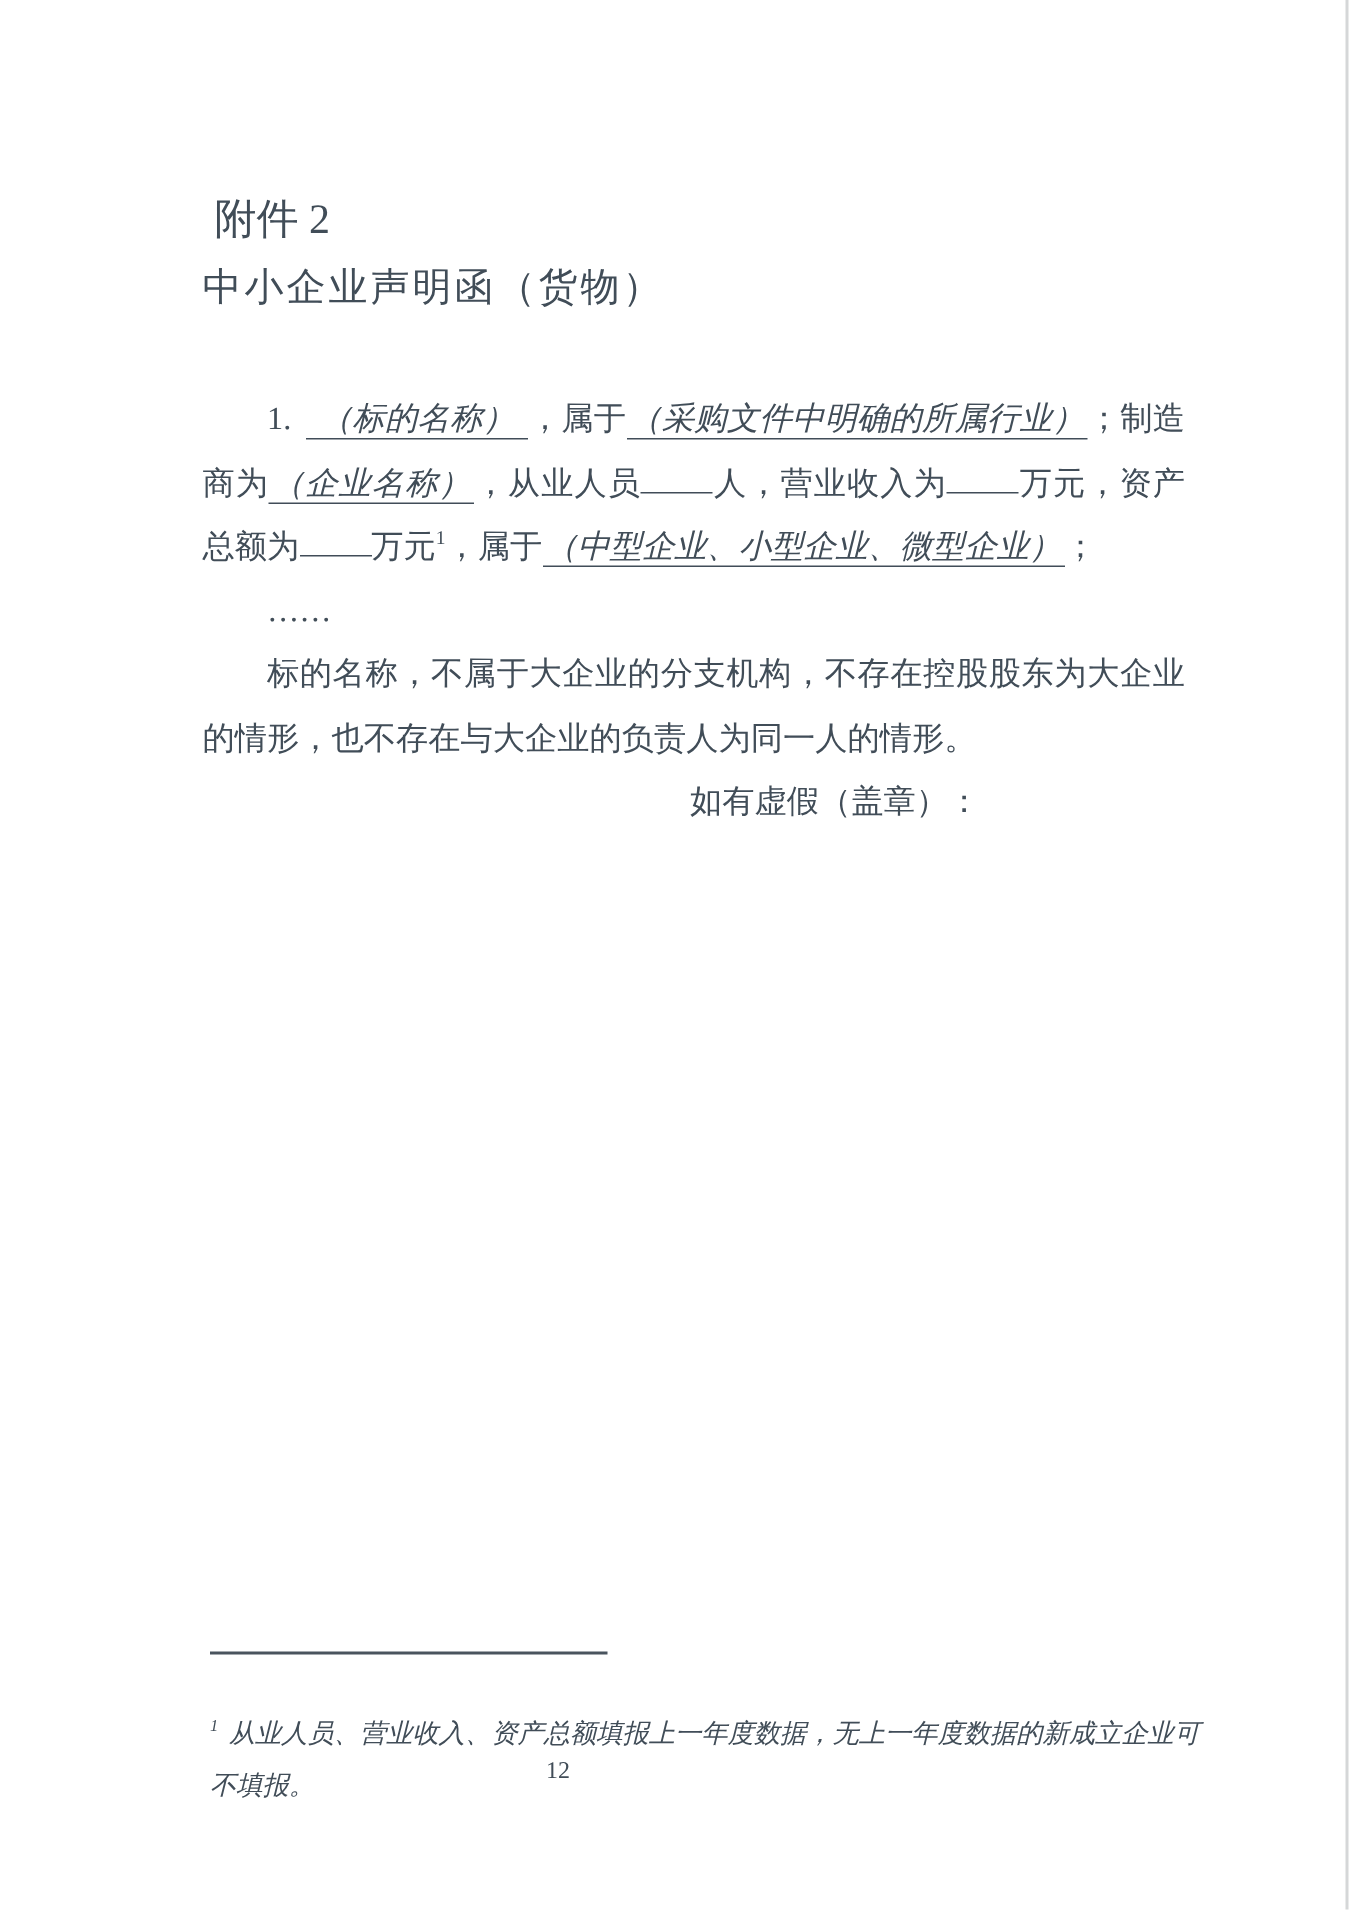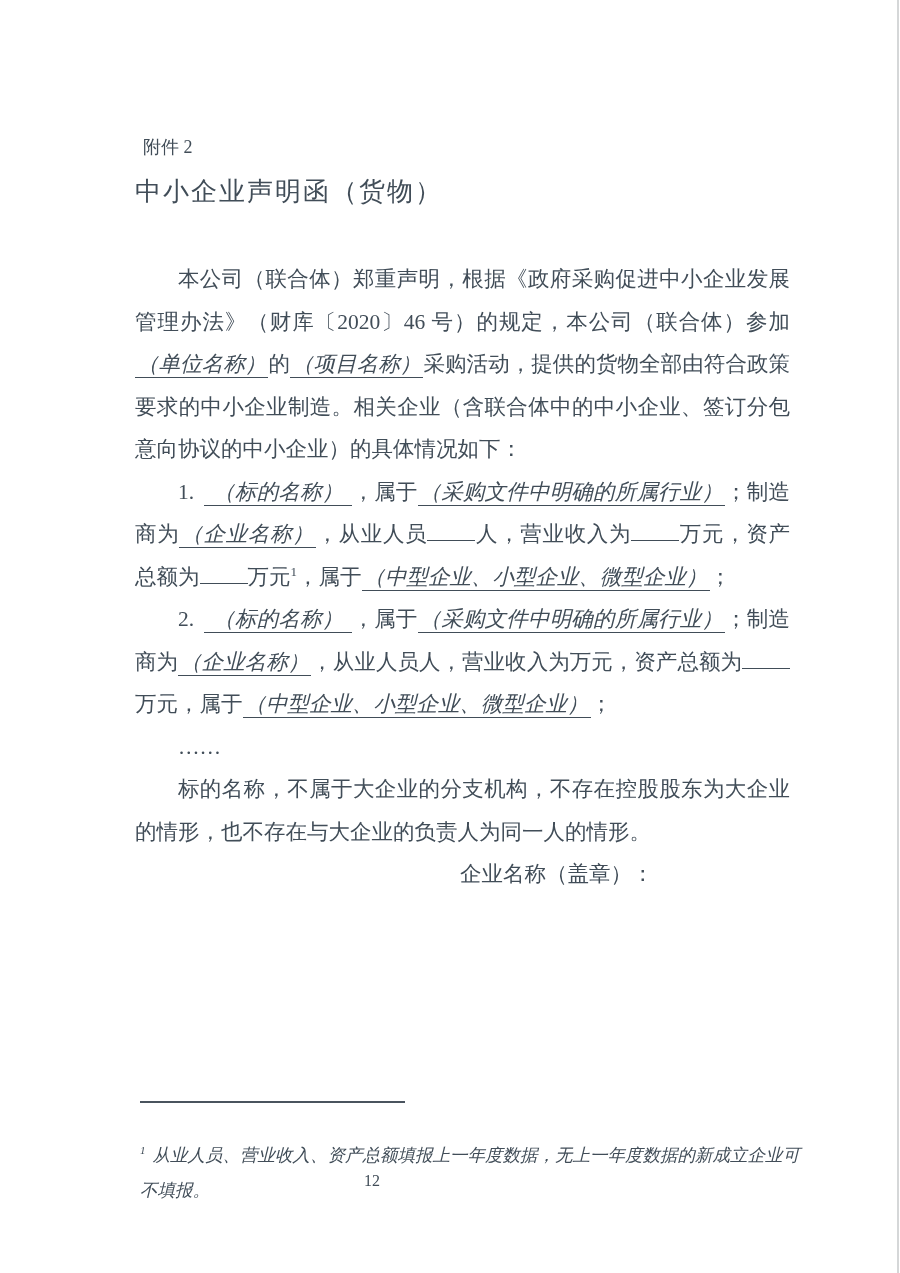--- a/index.html
+++ b/index.html
@@ -13,21 +13,21 @@
     background:#ffffff;overflow:hidden;
     font-family:"Liberation Serif","DejaVu Serif",serif;
     color:var(--text,#414d58);
   }
   .scan-edge{
     position:absolute;top:0;bottom:0;right:1px;width:2px;
     background:var(--scan_edge,#d5d7d8);
   }
   .attachment{
     position:absolute;left:143px;top:132px;
-    font-size:18px;line-height:30px;
+    font-size:28px;line-height:30px;
   }
   .doc-title{
     position:absolute;left:135px;top:174px;width:655px;margin:0;
     font-size:26px;font-weight:normal;
     letter-spacing:2px;line-height:36px;
   }
   .content{
     position:absolute;left:135px;top:258px;width:655px;
     font-size:21.5px;line-height:42.5px;
     text-align:justify;text-justify:inter-ideograph;
@@ -67,32 +67,30 @@
 <body>
 
 <div class="scan-edge"></div>
 
 <div class="attachment">附件 2</div>
 
 <h1 class="doc-title">中小企业声明函（货物）</h1>
 
 <div class="content">
 
-  <p><span>本公司（联合体）郑重声明，根据《政府采购促进中小企业发展管理办法》（财库〔2020〕46 号）的规定，本公司（联合体）参加</span><span class="ph">（单位名称）</span><span>的</span><span class="ph">（项目名称）</span><span>采购活动，提供的货物全部由符合政策要求的中小企业制造。相关企业（含联合体中的中小企业、签订分包意向协议的中小企业）的具体情况如下：</span></p>
 
   <p><span class="num">1.</span><span class="ph ph-wide">（标的名称）</span><span>，属于</span><span class="ph">（采购文件中明确的所属行业）</span><span>；制造商为</span><span class="ph">（企业名称）</span><span>，从业人员</span><span class="blank"></span><span>人，营业收入为</span><span class="blank"></span><span>万元，资产总额为</span><span class="blank"></span><span>万元</span><sup class="supref">1</sup><span>，属于</span><span class="ph">（中型企业、小型企业、微型企业）</span><span>；</span></p>
 
-  <p><span class="num">2.</span><span class="ph ph-wide">（标的名称）</span><span>，属于</span><span class="ph">（采购文件中明确的所属行业）</span><span>；制造商为</span><span class="ph">（企业名称）</span><span>，从业人员人，营业收入为万元，资产总额为</span><span class="blank"></span><span>万元，属于</span><span class="ph">（中型企业、小型企业、微型企业）</span><span>；</span></p>
 
   <p>……</p>
 
   <p>标的名称，不属于大企业的分支机构，不存在控股股东为大企业的情形，也不存在与大企业的负责人为同一人的情形。</p>
 
 
-  <p class="sig">企业名称（盖章）：</p>
+  <p class="sig">如有虚假（盖章）：</p>
 
 </div>
 
 <div class="footnote-sep"></div>
 
 <div class="footnote"><sup class="supref">1</sup><span>从业人员、营业收入、资产总额填报上一年度数据，无上一年度数据的新成立企业可不填报。</span></div>
 
 <div class="page-num">12</div>
 
 </body></html>

